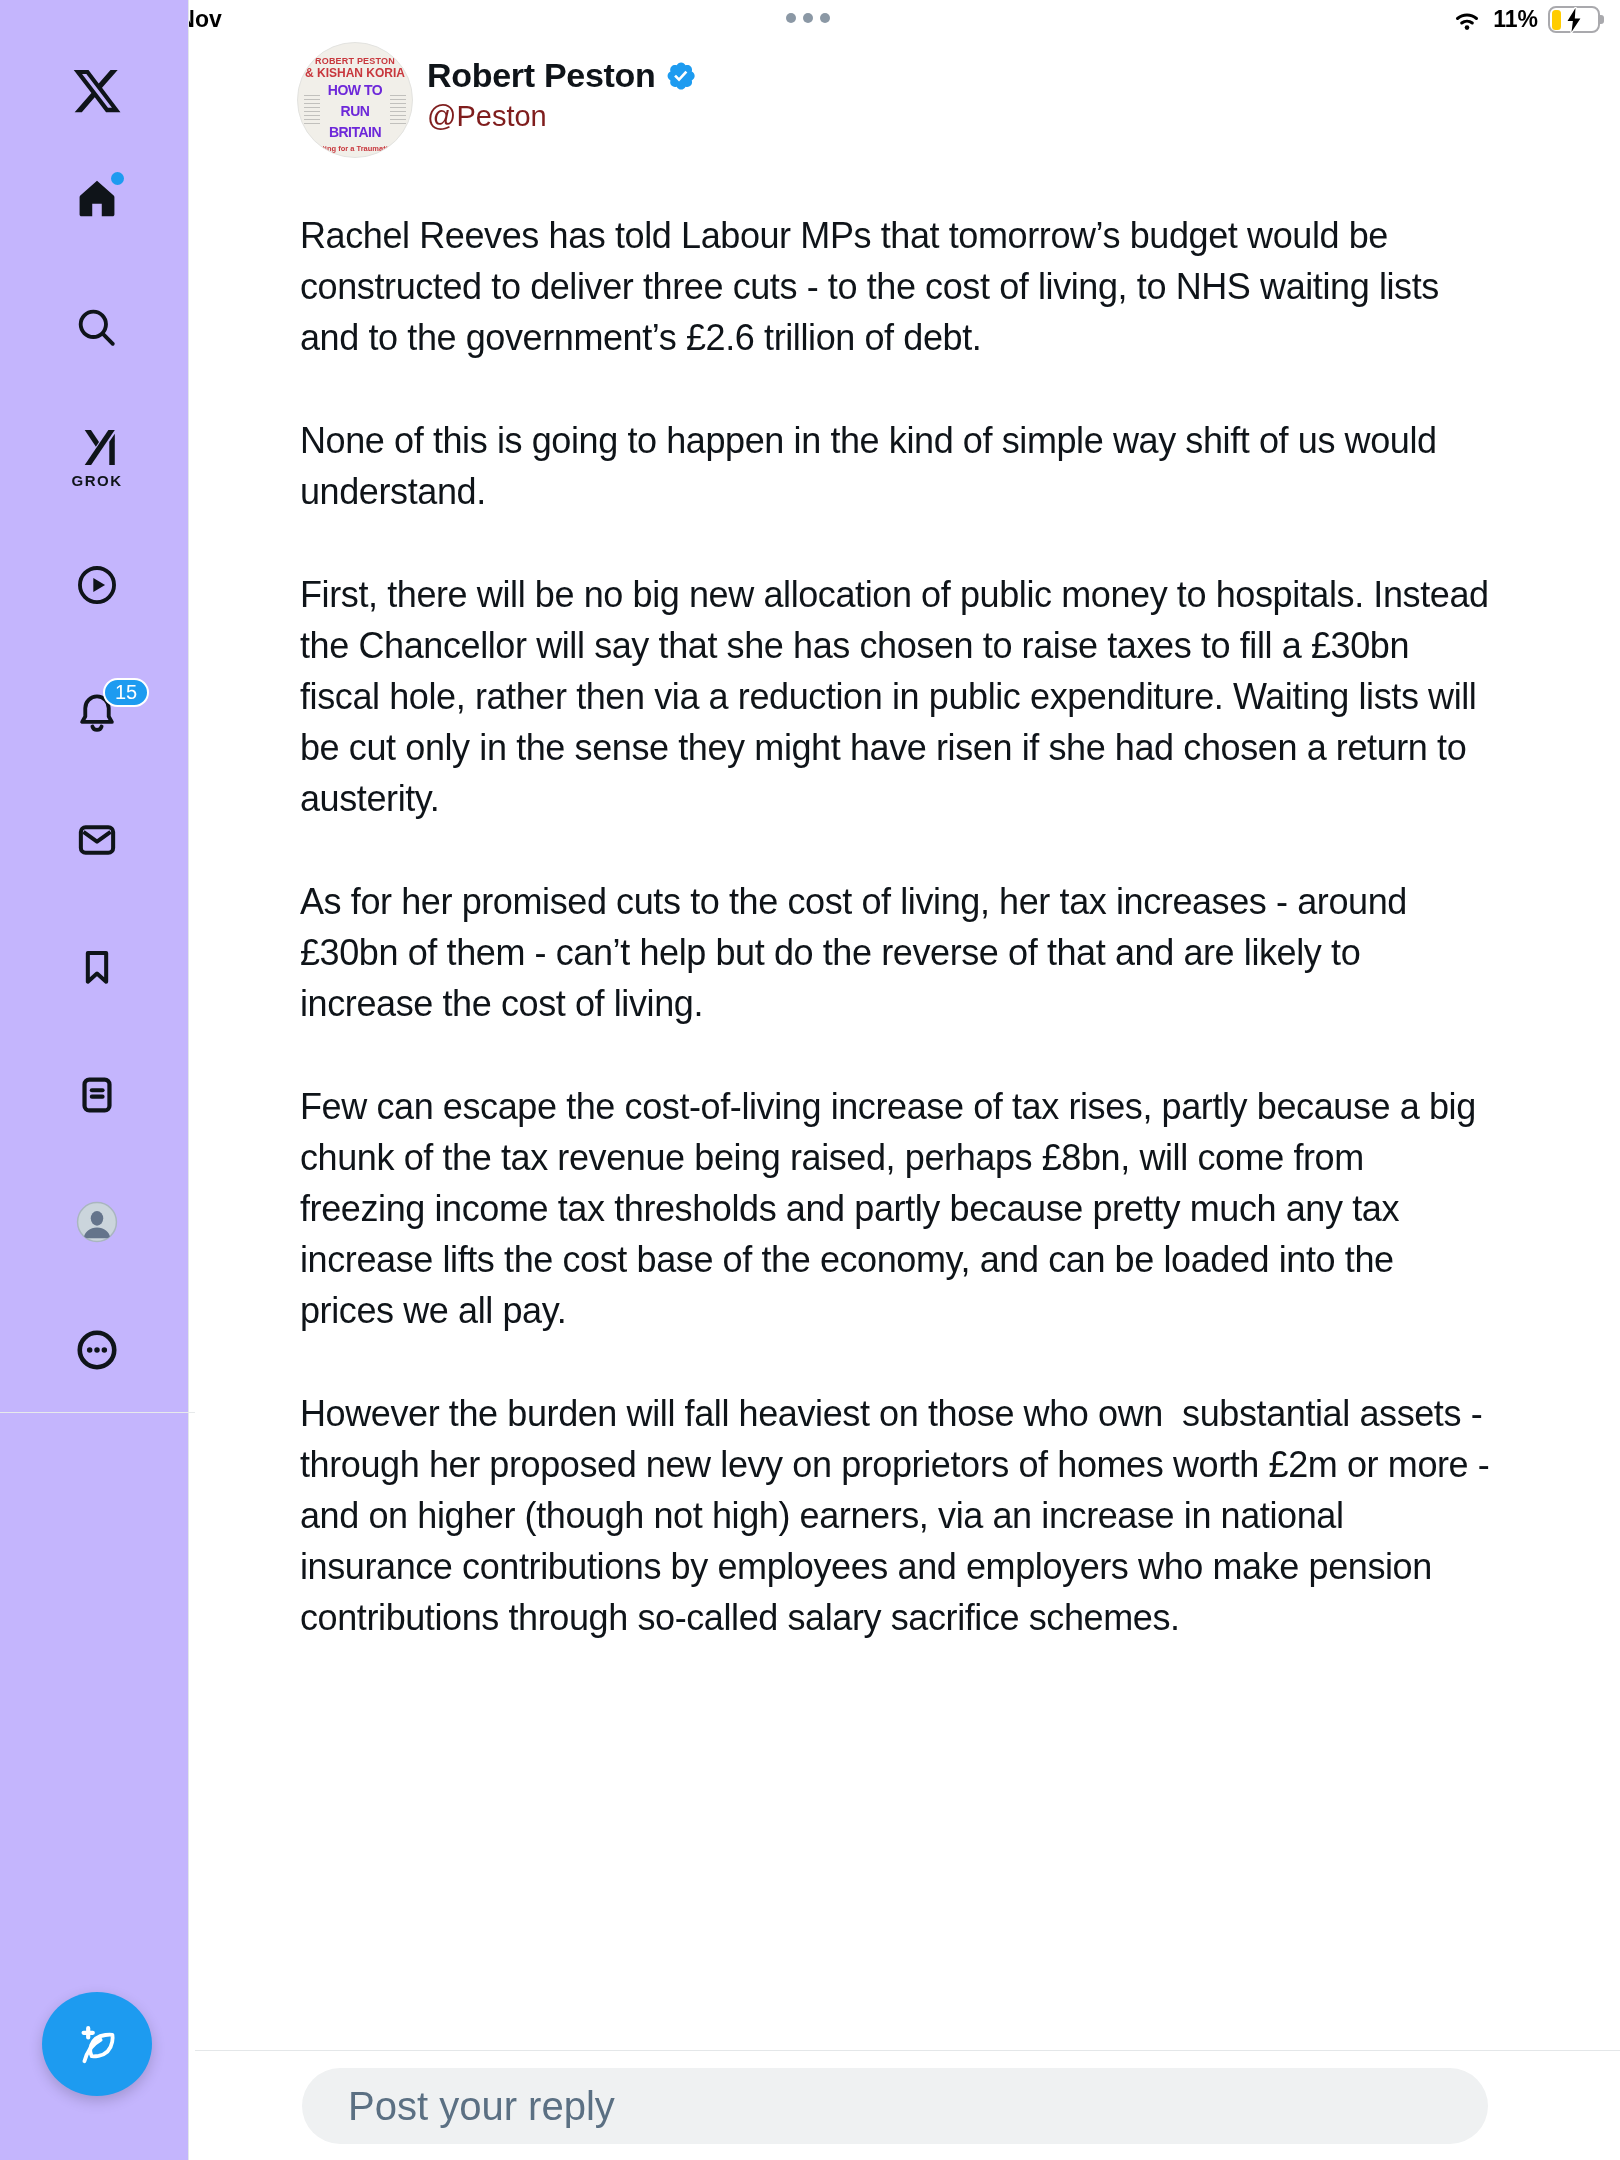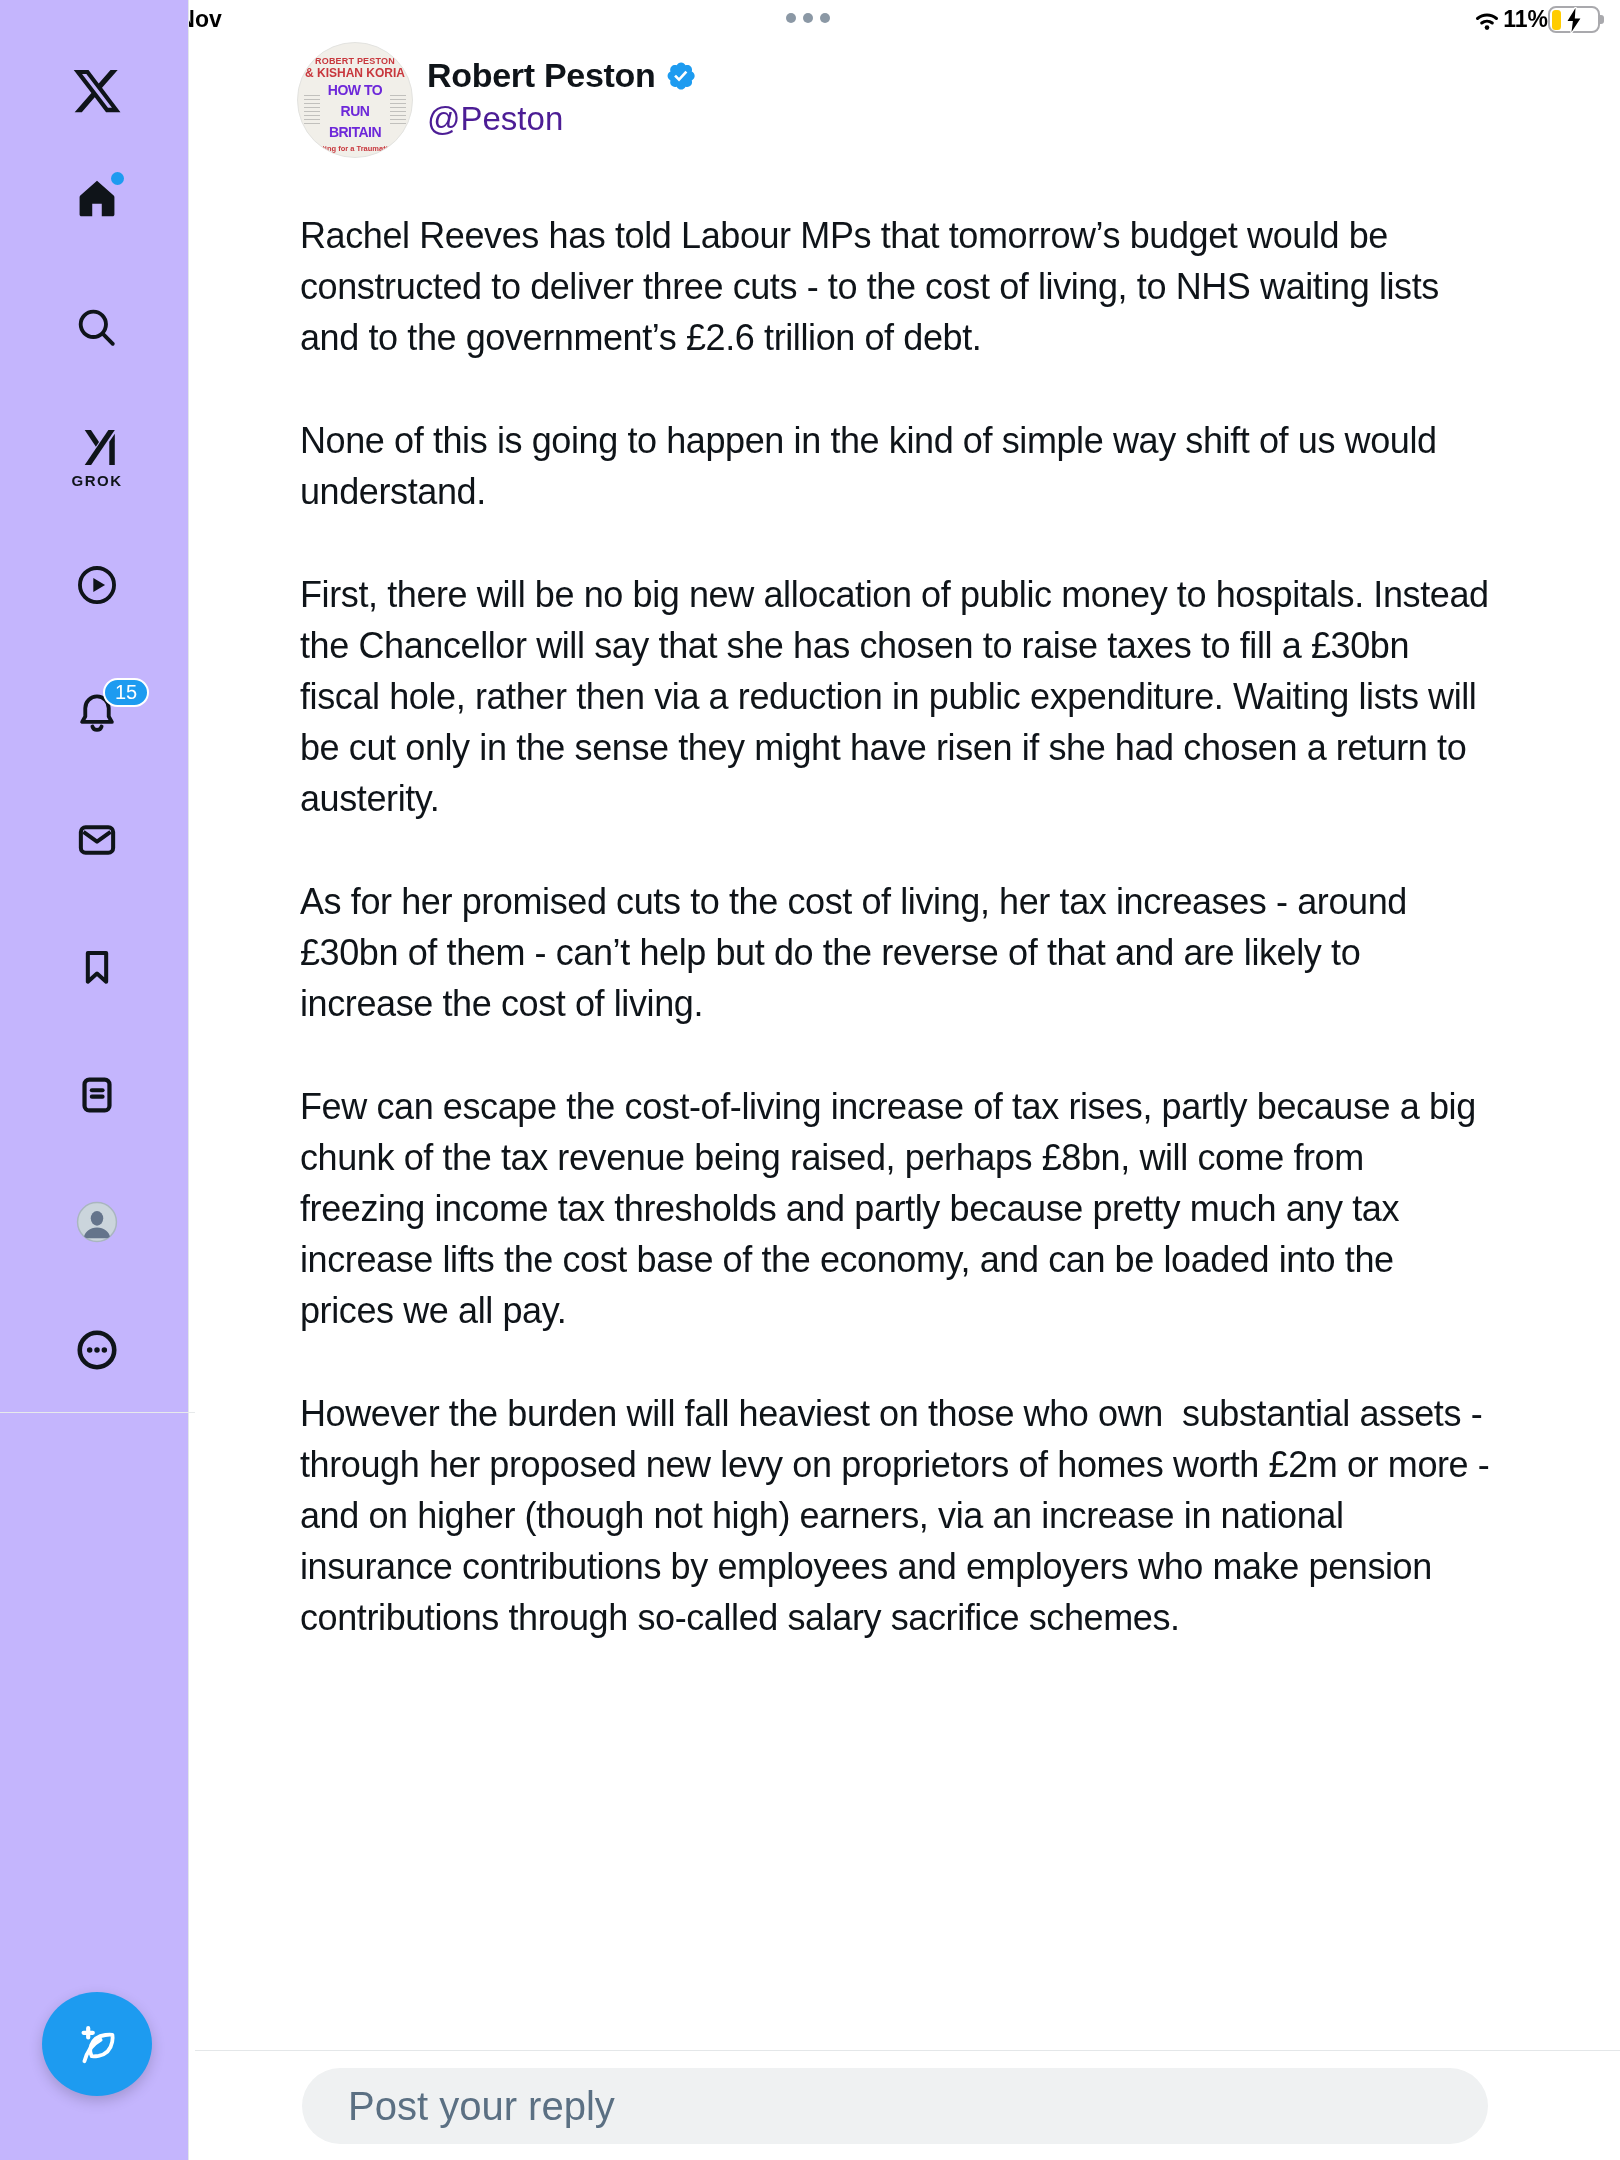--- a/index.html
+++ b/index.html
@@ -16,21 +16,21 @@
   
   .statusbar-left {
     left:16px; top:6px; display:flex; gap:26px;
     font-size:23px; font-weight:600; color:#000;
   }
   .top-dots {
     left:786px; top:13px; display:flex; gap:7px;
   }
   .top-dots i { width:10px; height:10px; border-radius:50%; background:#8b98a5; }
   .statusbar-right {
-    right:14px; top:6px; display:flex; align-items:center; gap:0;
+    right:14px; top:6px; display:flex; align-items:center; gap:10px;
     font-size:23px; font-weight:600; color:#000;
   }
   .battery { position:relative; width:58px; height:27px; }
   .battery .shell {
     position:absolute; left:0; top:0; width:52px; height:27px;
     border:2.5px solid #a9a9ad; border-radius:8px;
   }
   .battery .nub {
     position:absolute; right:2px; top:9px; width:4px; height:9px;
     background:#a9a9ad; border-radius:0 3px 3px 0;
@@ -86,21 +86,21 @@
   .avatar .big  { font-size:14px; line-height:21px; font-weight:800; color:#6d28d9;
                   font-family:"Liberation Sans",sans-serif; letter-spacing:-.5px; }
   .avatar .sub  { margin-top:1px; font-size:7.5px; font-weight:700; color:#c8373d; }
   .avatar .sidecol {
     position:absolute; top:52px; width:16px; height:30px; opacity:.55;
     background:repeating-linear-gradient(#9a9a98 0 1.5px, transparent 1.5px 4px);
   }
   .name-row { left:427px; top:56px; display:flex; align-items:center; gap:10px; }
   .author-name { font-size:34px; font-weight:700; letter-spacing:-.3px; color:#0f1419; cursor:pointer; }
   .verified { width:32px; height:32px; display:block; }
-  .handle { left:427px; top:100px; font-size:33px; color:#4c1d95; cursor:pointer; }
+  .handle { left:427px; top:100px; font-size:29px; color:#7f1d1d; cursor:pointer; }
 
   
   .post-body {
     left:300px; top:210px; width:1190px;
     font-size:36px; line-height:51px; letter-spacing:-.4px; color:#0f1419;
   }
   .post-body p { margin:0 0 52px 0; white-space:pre-wrap; }
 
   
   .reply-divider { left:195px; top:2050px; width:1425px; height:0; border-top:1.5px solid #e4e7e9; }

